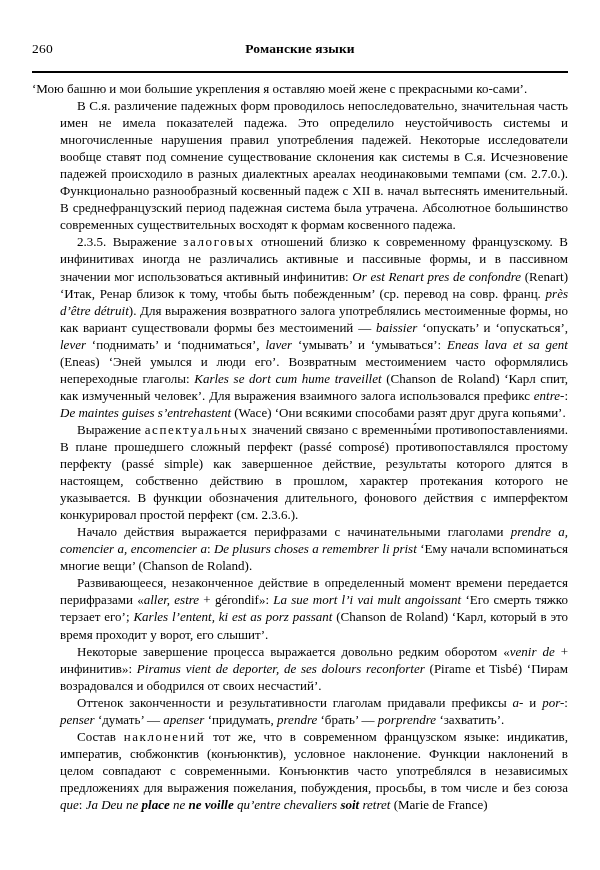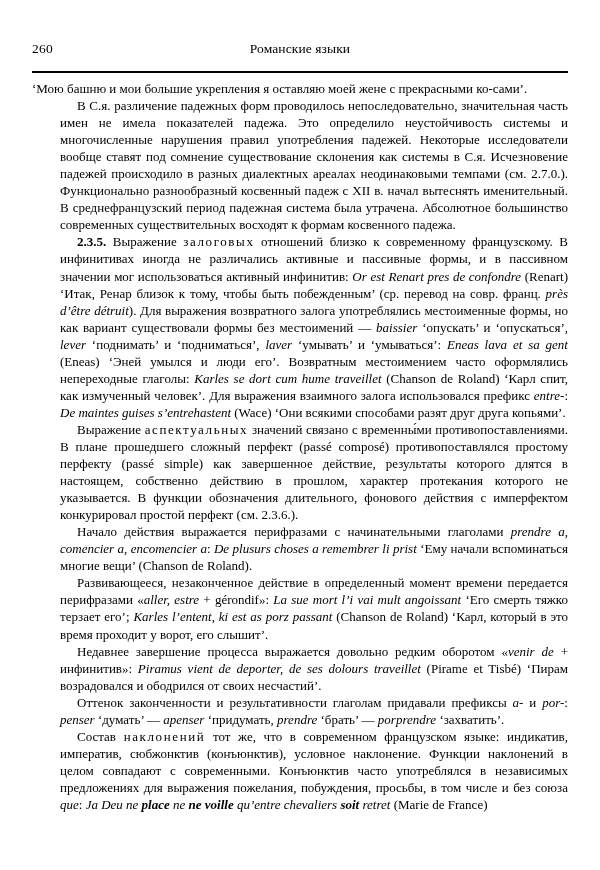--- a/index.html
+++ b/index.html
@@ -40,21 +40,21 @@
     letter-spacing: 0.2px;
   }
   .head-title {
     position: absolute;
     left: 0;
     right: 0;
     top: 0;
     text-align: center;
     font-size: 13.5px;
     line-height: 18px;
-    font-weight: normal;
+    font-weight: bold;
     letter-spacing: 0.1px;
   }
   .head-rule {
     position: absolute;
     left: 32px;
     right: 32px;
     top: 71px;
     height: 0;
     border-top: 2.2px solid #000;
   }
@@ -80,21 +80,21 @@
   }
   
   i, .it {
     font-style: italic;
   }
   .bi {
     font-style: italic;
     font-weight: bold;
   }
   .b {
-    font-weight: bold;
+    font-weight: normal;
   }
   .sp {
     letter-spacing: 1.6px;
   }
 </style>
 </head>
 <body>
 
 <div class="page">
 
@@ -104,18 +104,18 @@
   </div>
   <div class="head-rule"></div>
 
   <div class="body-col" id="body-col">
       <p class=""><span>ʻМою башню и мои большие укрепления я оставляю моей жене с прекрасными ко-сами’.</span></p>
       <p class="ind"><span>В С.я. различение падежных форм проводилось непоследовательно, значительная часть имен не имела показателей падежа. Это определило неустойчивость системы и многочисленные нарушения правил употребления падежей. Некоторые исследователи вообще ставят под сомнение существование склонения как системы в С.я. Исчезновение падежей происходило в разных диалектных ареалах неодинаковыми темпами (см. 2.7.0.). Функционально разнообразный косвенный падеж с XII в. начал вытеснять именительный. В среднефранцузский период падежная система была утрачена. Абсолютное большинство современных существительных восходят к формам косвенного падежа.</span></p>
       <p class="ind"><span class="b">2.3.5.</span><span> Выражение </span><span class="sp">залоговых</span><span> отношений близко к современному французскому. В инфинитивах иногда не различались активные и пассивные формы, и в пассивном значении мог использоваться активный инфинитив: </span><span class="it">Or est Renart pres de confondre</span><span> (Renart) ʻИтак, Ренар близок к тому, чтобы быть побежденным’ (ср. перевод на совр. франц. </span><span class="it">près d’être détruit</span><span>). Для выражения возвратного залога употреблялись местоименные формы, но как вариант существовали формы без местоимений — </span><span class="it">baissier</span><span> ʻопускать’ и ʻопускаться’, </span><span class="it">lever</span><span> ʻподнимать’ и ʻподниматься’, </span><span class="it">laver</span><span> ʻумывать’ и ʻумываться’: </span><span class="it">Eneas lava et sa gent</span><span> (Eneas) ʻЭней умылся и люди его’. Возвратным местоимением часто оформлялись непереходные глаголы: </span><span class="it">Karles se dort cum hume traveillet</span><span> (Chanson de Roland) ʻКарл спит, как измученный человек’. Для выражения взаимного залога использовался префикс </span><span class="it">entre-</span><span>: </span><span class="it">De maintes guises s’entrehastent</span><span> (Wace) ʻОни всякими способами разят друг друга копьями’.</span></p>
       <p class="ind"><span>Выражение </span><span class="sp">аспектуальных</span><span> значений связано с временны́ми противопоставлениями. В плане прошедшего сложный перфект (passé composé) противопоставлялся простому перфекту (passé simple) как завершенное действие, результаты которого длятся в настоящем, собственно действию в прошлом, характер протекания которого не указывается. В функции обозначения длительного, фонового действия с имперфектом конкурировал простой перфект (см. 2.3.6.).</span></p>
       <p class="ind"><span>Начало действия выражается перифразами с начинательными глаголами </span><span class="it">prendre a, comencier a, encomencier a</span><span>: </span><span class="it">De plusurs choses a remembrer li prist</span><span> ʻЕму начали вспоминаться многие вещи’ (Chanson de Roland).</span></p>
       <p class="ind"><span>Развивающееся, незаконченное действие в определенный момент времени передается перифразами «</span><span class="it">aller, estre</span><span> + gérondif»: </span><span class="it">La sue mort l’i vai mult angoissant</span><span> ʻЕго смерть тяжко терзает его’; </span><span class="it">Karles l’entent, ki est as porz passant</span><span> (Chanson de Roland) ʻКарл, который в это время проходит у ворот, его слышит’.</span></p>
-      <p class="ind"><span>Недавнее завершение процесса выражается довольно редким оборотом «</span><span class="it">venir de</span><span> + инфинитив»: </span><span class="it">Piramus vient de deporter, de ses dolours traveillet</span><span> (Pirame et Tisbé) ʻПирам возрадовался и ободрился от своих несчастий’.</span></p>
+      <p class="ind"><span>Некоторые завершение процесса выражается довольно редким оборотом «</span><span class="it">venir de</span><span> + инфинитив»: </span><span class="it">Piramus vient de deporter, de ses dolours reconforter</span><span> (Pirame et Tisbé) ʻПирам возрадовался и ободрился от своих несчастий’.</span></p>
       <p class="ind"><span>Оттенок законченности и результативности глаголам придавали префиксы </span><span class="it">a-</span><span> и </span><span class="it">por-</span><span>: </span><span class="it">penser</span><span> ʻдумать’ — </span><span class="it">apenser</span><span> ʻпридумать, </span><span class="it">prendre</span><span> ʻбрать’ — </span><span class="it">porprendre</span><span> ʻзахватить’.</span></p>
       <p class="ind"><span>Состав </span><span class="sp">наклонений</span><span> тот же, что в современном французском языке: индикатив, императив, сюбжонктив (конъюнктив), условное наклонение. Функции наклонений в целом совпадают с современными. Конъюнктив часто употреблялся в независимых предложениях для выражения пожелания, побуждения, просьбы, в том числе и без союза </span><span class="it">que</span><span>: </span><span class="it">Ja Deu ne </span><span class="bi">place</span><span class="it"> ne </span><span class="bi">ne voille</span><span class="it"> qu’entre chevaliers </span><span class="bi">soit</span><span class="it"> retret</span><span> (Marie de France)</span></p>
     </div>
 
 </div>
 
 </body></html>

